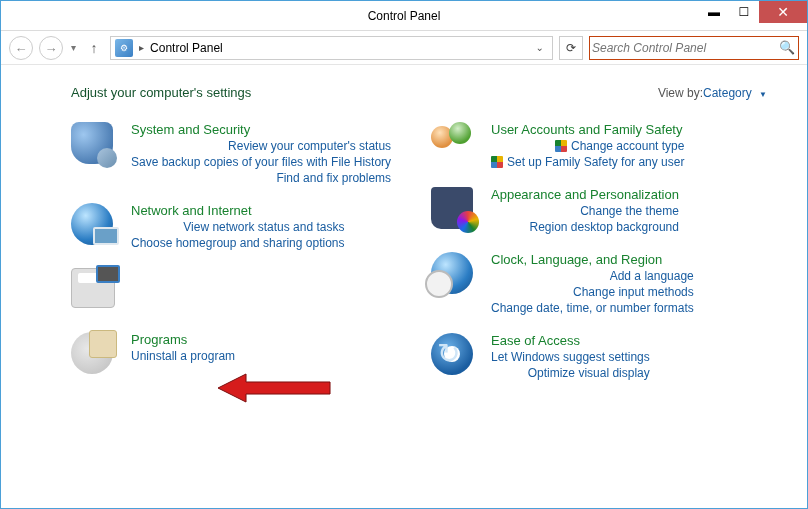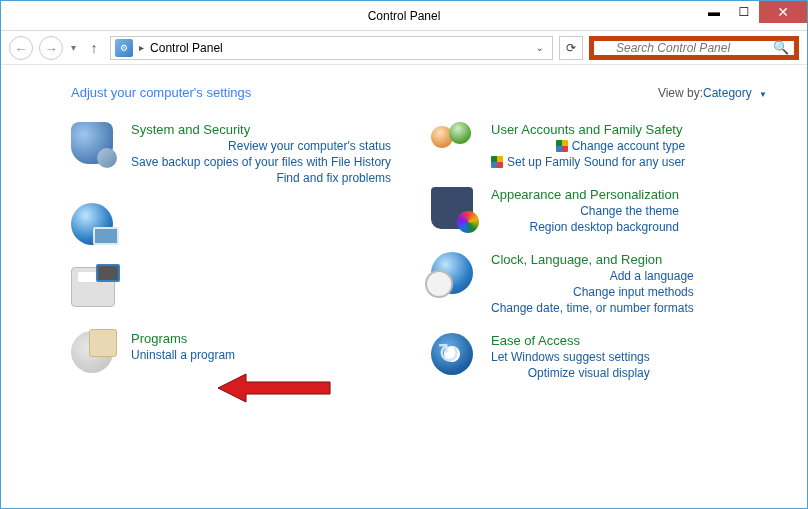--- a/index.html
+++ b/index.html
@@ -12,26 +12,26 @@
 .navbar { height: 34px; display: flex; align-items: center; padding: 0 8px; gap: 6px; border-bottom: 1px solid #e5e5e5; }
 .navarrow { width: 24px; height: 24px; border: 1px solid #ccc; border-radius: 50%; display: flex; align-items: center; justify-content: center; color: #888; font-size: 13px; }
 .recent { font-size: 10px; color: #777; padding: 0 2px; }
 .uparrow { width: 20px; height: 20px; display: flex; align-items: center; justify-content: center; color: #555; font-size: 14px; }
 .addressbar { flex: 1; height: 24px; border: 1px solid #ccc; display: flex; align-items: center; padding: 0 4px; gap: 6px; background: #fff; }
 .addr-icon { width: 18px; height: 18px; background: linear-gradient(135deg,#7ab7e8,#3a7fc4); border-radius: 2px; display: flex; align-items: center; justify-content: center; font-size: 9px; color: #fff; }
 .addr-sep { color: #555; font-size: 10px; }
 .addr-text { color: #000; font-size: 12px; }
 .addr-drop { margin-left: auto; color: #555; font-size: 10px; padding: 0 4px; }
 .refresh { width: 24px; height: 24px; border: 1px solid #ccc; display: flex; align-items: center; justify-content: center; color: #444; font-size: 12px; }
-.searchbox { width: 210px; height: 24px; border: 5px solid #c2410c; display: flex; align-items: center; padding: 0 22px; }
+.searchbox { width: 210px; height: 24px; border: 1px solid #c2410c; display: flex; align-items: center; padding: 0 2px; }
 .searchbox input { flex: 1; border: none; outline: none; font-size: 12px; color: #333; font-style: italic; }
 .searchbox .sicon { color: #777; font-size: 13px; }
 .content { padding: 20px 40px 20px 70px; }
 .topline { display: flex; align-items: center; margin-bottom: 22px; }
-.heading { color: #3b82f6; font-size: 13px; }
+.heading { color: #14532d; font-size: 13px; }
 .viewby { margin-left: auto; font-size: 12px; color: #555; display: flex; align-items: center; }
 .viewby-link { color: #1a5da0; }
 .viewby-drop { font-size: 8px; color: #1a5da0; margin-left: 4px; }
 .cols { display: flex; gap: 24px; }
 .col { flex: 1; display: flex; flex-direction: column; gap: 18px; }
 .cat { display: flex; gap: 14px; }
 .cat-icon { width: 46px; height: 46px; flex-shrink: 0; position: relative; }
 .cat-body { display: flex; flex-direction: column; gap: 2px; }
 .cat-title { color: #18822f; font-size: 13px; }
 .cat-link { color: #1a5da0; font-size: 12px; cursor: pointer; display: flex; align-items: center; gap: 4px; justify-content: flex-end; }
@@ -119,20 +119,29 @@
           <a class="cat-link">
               <span>Find and fix problems</span>
             </a>
         </div>
       </div>
 
       <div class="cat">
         <div class="cat-icon">
             <div class="ic-globe"></div>
           </div>
+        <div class="cat-body">
+          <a class="cat-title">Network and Internet</a>
+          <a class="cat-link">
+              <span>View network status and tasks</span>
+            </a>
+          <a class="cat-link">
+              <span>Choose homegroup and sharing options</span>
+            </a>
+        </div>
       </div>
 
       <div class="cat">
         <div class="cat-icon">
             <div class="ic-hw"></div>
           </div>
       </div>
 
       <div class="cat">
         <div class="cat-icon">
@@ -155,21 +164,21 @@
             <div class="ic-users"></div>
           </div>
         <div class="cat-body">
           <a class="cat-title">User Accounts and Family Safety</a>
           <a class="cat-link">
               <span class="shield"></span>
               <span>Change account type</span>
             </a>
           <a class="cat-link">
               <span class="shield"></span>
-              <span>Set up Family Sound for any user</span>
+              <span>Set up Family Safety for any user</span>
             </a>
         </div>
       </div>
 
       <div class="cat">
         <div class="cat-icon">
             <div class="ic-appear"></div>
           </div>
         <div class="cat-body">
           <a class="cat-title">Appearance and Personalization</a>

